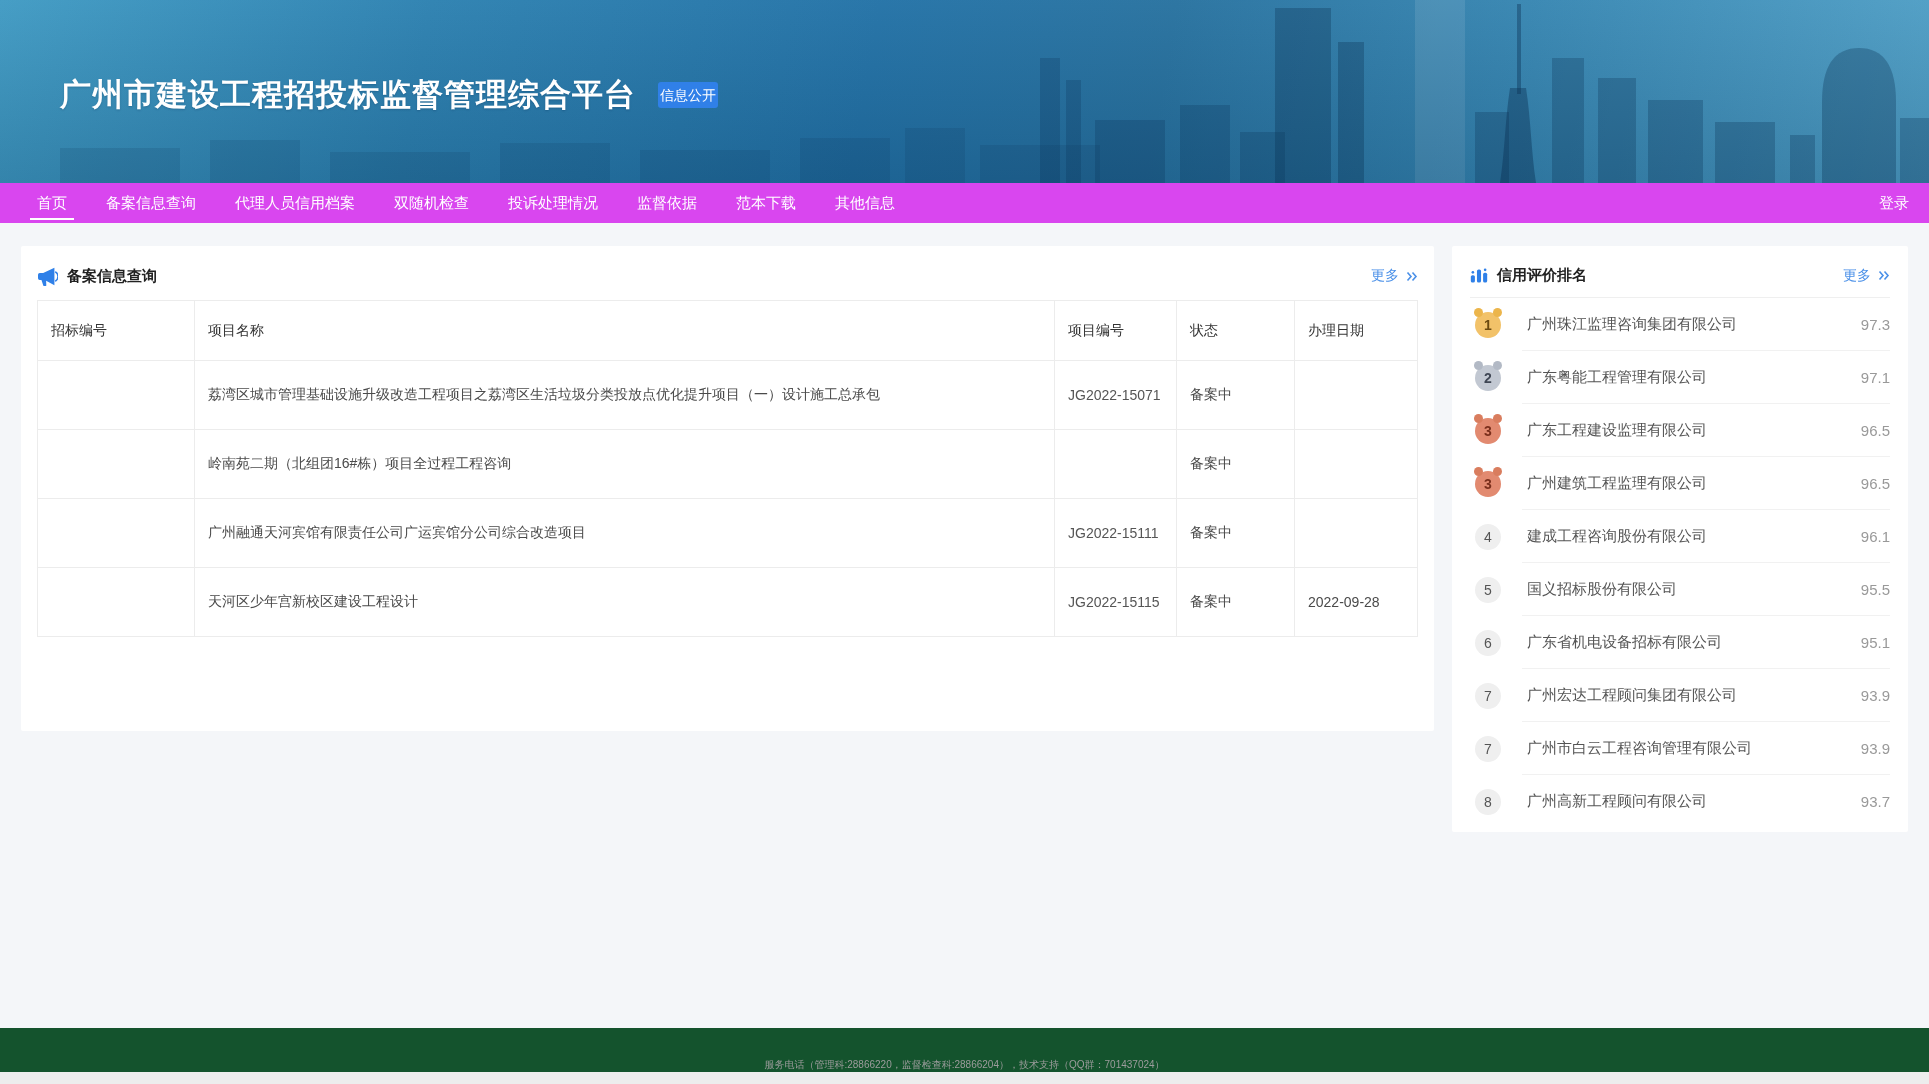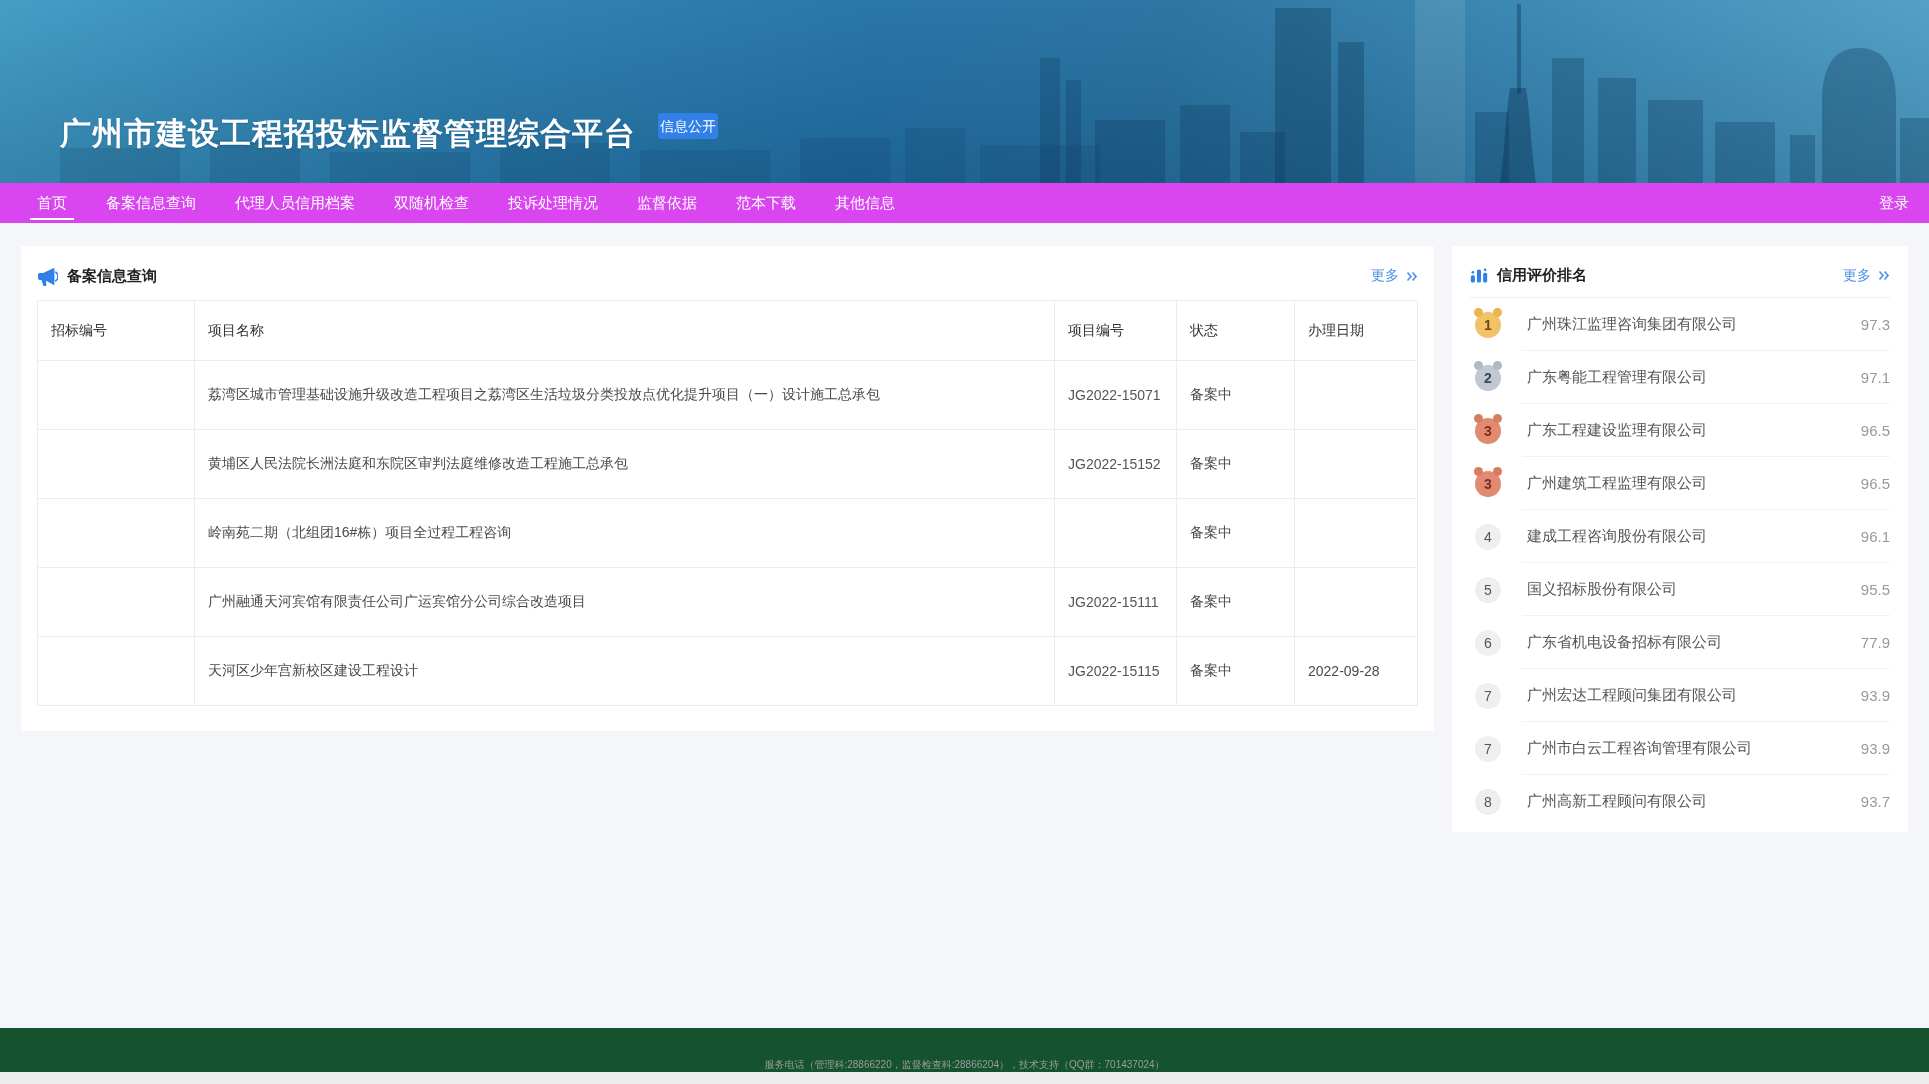--- a/index.html
+++ b/index.html
@@ -6,21 +6,21 @@
   html,body { width:1929px; height:1084px; overflow:hidden; }
   body { font-family:"Liberation Sans","DejaVu Sans",sans-serif; background:#ffffff; }
 
   
   .banner { position:relative; height:183px;
     background:linear-gradient(100deg,#3f9ac3 0%,#2b80b0 22%,#2171a6 45%,#26719f 60%,#3585b1 78%,#4f9fc6 100%);
     overflow:hidden; }
   .banner::after { content:""; position:absolute; inset:0;
     background:linear-gradient(to bottom, rgba(255,255,255,0.04) 0%, rgba(8,40,70,0.18) 100%); pointer-events:none; }
   .skyline { position:absolute; left:0; bottom:0; width:1929px; height:183px; }
-  .banner-row { position:absolute; left:60px; top:74px; display:flex; align-items:flex-start; gap:22px; z-index:2;margin-top:39px; }
+  .banner-row { position:absolute; left:60px; top:74px; display:flex; align-items:center; gap:22px; z-index:2; }
   .banner-title { color:#fff; font-size:31px; font-weight:bold; letter-spacing:1px; text-shadow:0 1px 2px rgba(0,40,80,.25); }
   .banner-badge { background:#3080e8; color:#fff; font-size:14px; padding:6px 2px; border-radius:3px; line-height:1; }
 
   
   .nav { height:40px; background:#d946ef; display:flex; align-items:stretch; padding-left:37px; }
   .nav-menu { display:flex; align-items:stretch; }
   .nav-item { position:relative; display:flex; align-items:center; margin-right:39px; color:#fff; font-size:15px; cursor:pointer; white-space:nowrap; }
   .nav-item.active::after { content:""; position:absolute; left:-7px; right:-7px; bottom:3px; height:2px; background:#fff; }
   .login { margin-left:auto; display:flex; align-items:center; padding-right:20px; color:#fff; font-size:15px; cursor:pointer; }
 
@@ -176,27 +176,20 @@
       <tbody>
           <tr>
             <td></td>
             <td>荔湾区城市管理基础设施升级改造工程项目之荔湾区生活垃圾分类投放点优化提升项目（一）设计施工总承包</td>
             <td class="col-code">JG2022-15071</td>
             <td>备案中</td>
             <td></td>
           </tr>
           <tr>
             <td></td>
-            <td>黄埔区人民法院长洲法庭和东院区审判法庭维修改造工程施工总承包</td>
-            <td class="col-code">JG2022-15152</td>
-            <td>备案中</td>
-            <td></td>
-          </tr>
-          <tr>
-            <td></td>
             <td>岭南苑二期（北组团16#栋）项目全过程工程咨询</td>
             <td class="col-code"></td>
             <td>备案中</td>
             <td></td>
           </tr>
           <tr>
             <td></td>
             <td>广州融通天河宾馆有限责任公司广运宾馆分公司综合改造项目</td>
             <td class="col-code">JG2022-15111</td>
             <td>备案中</td>
@@ -263,21 +256,21 @@
             <span class="rank-score">96.1</span>
           </li>
           <li class="rank-item">
             <span class="badge plain">5</span>
             <span class="rank-name">国义招标股份有限公司</span>
             <span class="rank-score">95.5</span>
           </li>
           <li class="rank-item">
             <span class="badge plain">6</span>
             <span class="rank-name">广东省机电设备招标有限公司</span>
-            <span class="rank-score">77.9</span>
+            <span class="rank-score">95.1</span>
           </li>
           <li class="rank-item">
             <span class="badge plain">7</span>
             <span class="rank-name">广州宏达工程顾问集团有限公司</span>
             <span class="rank-score">93.9</span>
           </li>
           <li class="rank-item">
             <span class="badge plain">7</span>
             <span class="rank-name">广州市白云工程咨询管理有限公司</span>
             <span class="rank-score">93.9</span>

